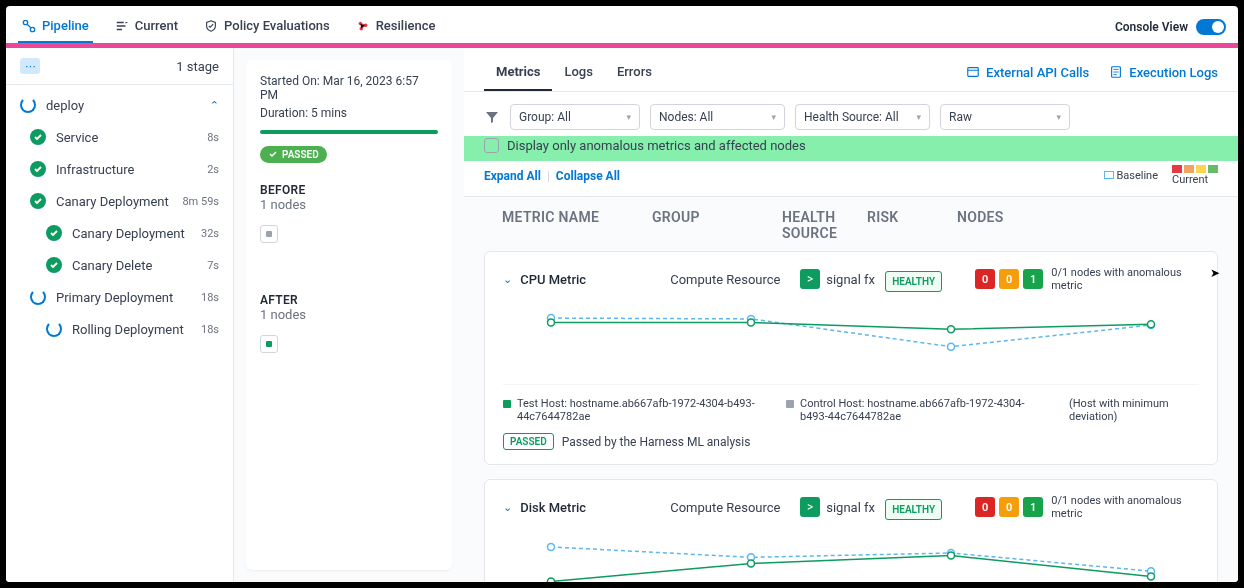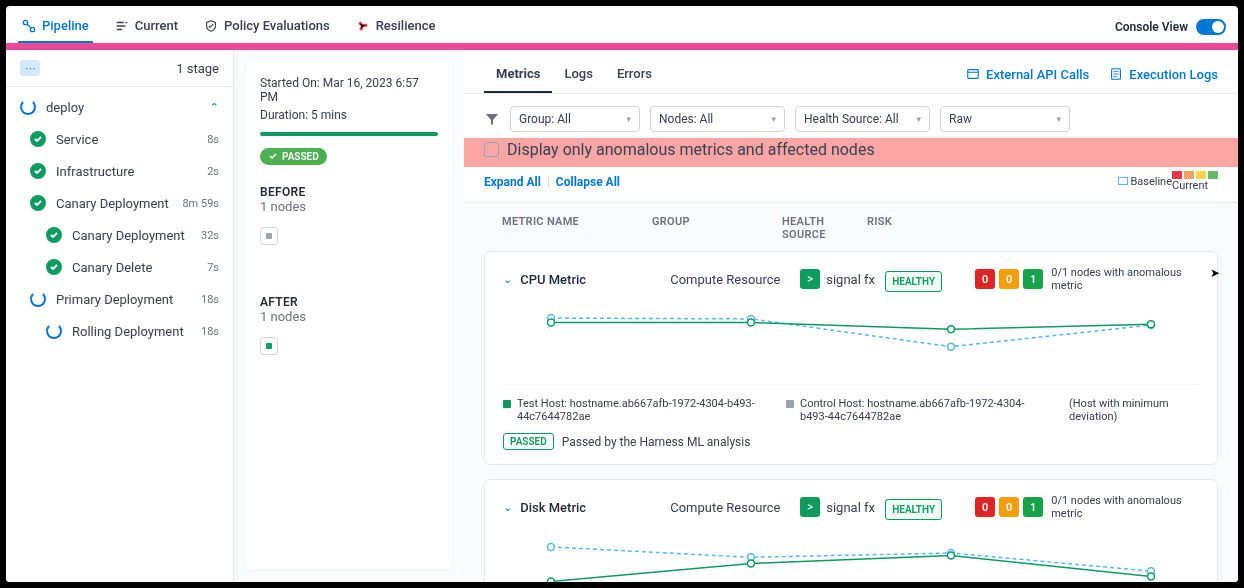--- a/index.html
+++ b/index.html
@@ -1,18 +1,18 @@
 <!DOCTYPE html>
 <html><head>
 <meta charset="utf-8">
 <style>
 * { box-sizing: border-box; margin: 0; padding: 0; font-family: -apple-system, BlinkMacSystemFont, "Segoe UI", Roboto, sans-serif; }
 body { background: #000; padding: 6px; }
 .app { background: #fff; border-radius: 4px; height: 576px; overflow: hidden; display: flex; flex-direction: column; }
-.topbar { display: flex; align-items: center; padding: 4px 12px 0; border-bottom: 7px solid #ec4899; justify-content: space-between; text-align: center; }
+.topbar { display: flex; align-items: center; padding: 4px 12px 0; border-bottom: 5px solid #ec4899; justify-content: space-between; text-align: center; }
 .tabs { display: flex; gap: 18px; }
 .tab { display: flex; align-items: center; gap: 6px; padding: 8px 4px; font-size: 13px; font-weight: 500; color: #374151; cursor: pointer; border-bottom: 2px solid transparent; }
 .tab.active { color: #0278d5; border-bottom-color: #0278d5; }
 .tab-icon { width: 14px; height: 14px; display: inline-flex; align-items: center; justify-content: center; }
 .cv { display: flex; align-items: center; gap: 8px; font-size: 12px; font-weight: 600; color: #1f2937; }
 .toggle { width: 30px; height: 16px; background: #0278d5; border-radius: 8px; position: relative; }
 .toggle::after { content: ""; position: absolute; right: 2px; top: 2px; width: 12px; height: 12px; background: #fff; border-radius: 50%; }
 .main { display: flex; flex: 1; overflow: hidden; background: #fafbfc; }
 .sidebar { width: 228px; background: #fff; border-right: 1px solid #e5e7eb; display: flex; flex-direction: column; }
 .stagebar { display: flex; align-items: center; justify-content: space-between; padding: 10px 14px; border-bottom: 1px solid #e5e7eb; }
@@ -45,30 +45,30 @@
 .subtab { padding: 10px 12px; font-size: 13px; font-weight: 500; color: #374151; cursor: pointer; border-bottom: 2px solid transparent; }
 .subtab.active { border-bottom-color: #1f2937; font-weight: 700; }
 .sublinks { margin-left: auto; display: flex; gap: 20px; }
 .sublink { display: flex; align-items: flex-start; gap: 6px; color: #0278d5; font-size: 13px; font-weight: 500; cursor: pointer; }
 .filters { display: flex; align-items: center; gap: 10px; padding: 12px 20px 6px; background: #fff; }
 .filter-icon { color: #6b7280; width: 16px; }
 .sel-box { border: 1px solid #d1d5db; border-radius: 4px; padding: 5px 8px; font-size: 12px; color: #374151; background: #fff; display: flex; align-items: center; justify-content: space-between; cursor: pointer; }
 .sel-box.sm { width: 130px; }
 .sel-box.md { width: 135px; }
 .sel-box .arr { color: #9ca3af; font-size: 9px; }
-.chk-row { display: flex; align-items: center; gap: 8px; padding: 2px 20px 8px; font-size: 16px; color: #374151; background: #fca5a5; }
+.chk-row { display: flex; align-items: center; gap: 8px; padding: 2px 20px 8px; font-size: 13px; color: #374151; background: #86efac; }
 .chk { width: 15px; height: 15px; border: 1.5px solid #9ca3af; border-radius: 3px; }
 .exp-row { display: flex; align-items: center; padding: 4px 20px 10px; font-size: 12px; background: #fff; border-bottom: 1px solid #e5e7eb; }
 .exp-link { color: #0278d5; cursor: pointer; font-weight: bold; }
 .exp-sep { color: #d1d5db; margin: 0 6px; }
-.legend { margin-left: auto; display: flex; align-items: center; gap: 0; font-size: 11px; color: #374151; }
+.legend { margin-left: auto; display: flex; align-items: center; gap: 14px; font-size: 11px; color: #374151; }
 .leg-sw { display: flex; gap: 2px; }
 .sw { width: 10px; height: 8px; }
 .scroll { overflow-y: auto; padding: 0 20px 20px; background: #fafbfc; }
-.thead { display: flex; padding: 12px 18px 10px; font-size: 11px; font-weight: 600; color: #6b7280; letter-spacing: 0.3px; }
+.thead { display: flex; padding: 12px 18px 10px; font-size: 14px; font-weight: 600; color: #6b7280; letter-spacing: 0.3px; }
 .c-name { flex: 0 0 150px; }
 .c-group { flex: 0 0 130px; }
 .c-hs { flex: 0 0 85px; }
 .c-risk { flex: 0 0 90px; }
 .c-nodes { flex: 1; }
 .card { background: #fff; border: 1px solid #e5e7eb; border-radius: 6px; margin-bottom: 14px; padding: 14px 18px; }
 .card-row { display: flex; align-items: center; }
 .exp-ic { color: #0278d5; margin-right: 8px; font-size: 11px; }
 .mname { font-weight: 500; font-size: 13px; color: #1f2937; }
 .grp { font-size: 13px; color: #374151; }
@@ -298,20 +298,21 @@
                 </span> <span>Current</span></span>
           </div>
         </div>
 
         <div class="scroll">
           <div class="thead">
             <div class="c-name">METRIC NAME</div>
             <div class="c-group">GROUP</div>
             <div class="c-hs">HEALTH SOURCE</div>
             <div class="c-risk">RISK</div>
+            <div class="c-nodes">NODES</div>
           </div>
           <div id="metric-cards">
               <div class="card">
                 <div class="card-row">
                   <span class="exp-ic">⌄</span>
     <div class="c-name mname">CPU Metric</div>
     <div class="c-group grp">Compute Resource</div>
     <div class="c-hs hs-badge"><span class="hs-sq" style="background:#0d9b60">&gt;</span>signal fx</div>
     <div class="c-risk"><span class="risk-b healthy">HEALTHY</span></div>
     <div class="c-nodes" style="display:flex;align-items:center">

